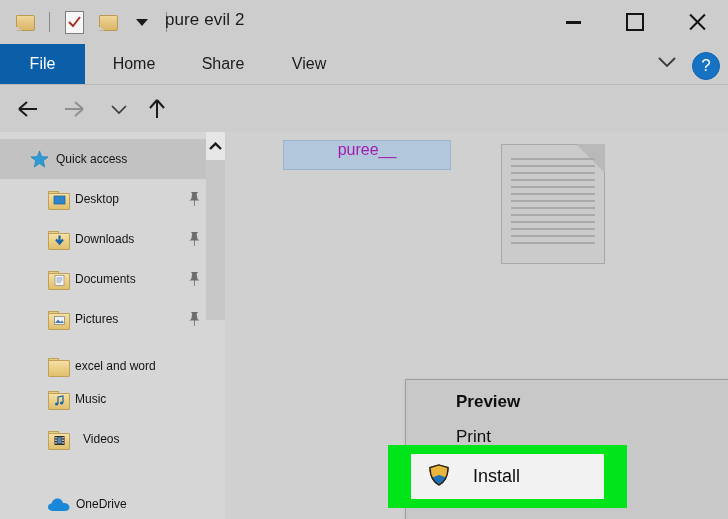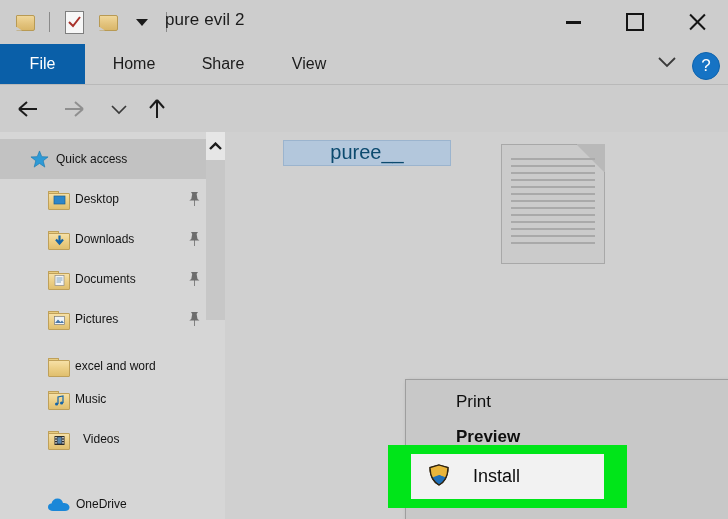--- a/index.html
+++ b/index.html
@@ -342,23 +342,23 @@
     border: 1px solid #9bb4ce;
     box-sizing: border-box;
   }
   .ficon-wrap {
     height: 124px;
     display: flex;
     align-items: center;
     justify-content: center;
   }
   .fname {
-    font-size: 20px;
-    color: #0c4a6e;
-    padding-bottom: 1px;
+    font-size: 16px;
+    color: #a21caf;
+    padding-bottom: 10px;
     white-space: nowrap;
     overflow: hidden;
   }
   
   .fonticon {
     position: relative;
     width: 110px; height: 122px;
     background: #cfcfcf;
     border: 1px solid #9a9a9a;
     box-shadow: 1px 1px 2px rgba(0,0,0,.25);
@@ -741,25 +741,25 @@
                 <i></i>
                 <i></i>
                 <i></i>
             </div>
           </div>
         </div>
       </div>
     </div>
 
     <div class="ctxmenu">
+      <div class="ctx-item bold">
+        <span>Preview</span>
+      </div>
       <div class="ctx-item">
         <span>Print</span>
-      </div>
-      <div class="ctx-item bold">
-        <span>Preview</span>
       </div>
       <div class="ctx-item" style="height:58px;">
         <span style="visibility:hidden">Install</span>
       </div>
       <div class="ctx-item">
         <span class="ci">
           
         </span>
 
       </div>

